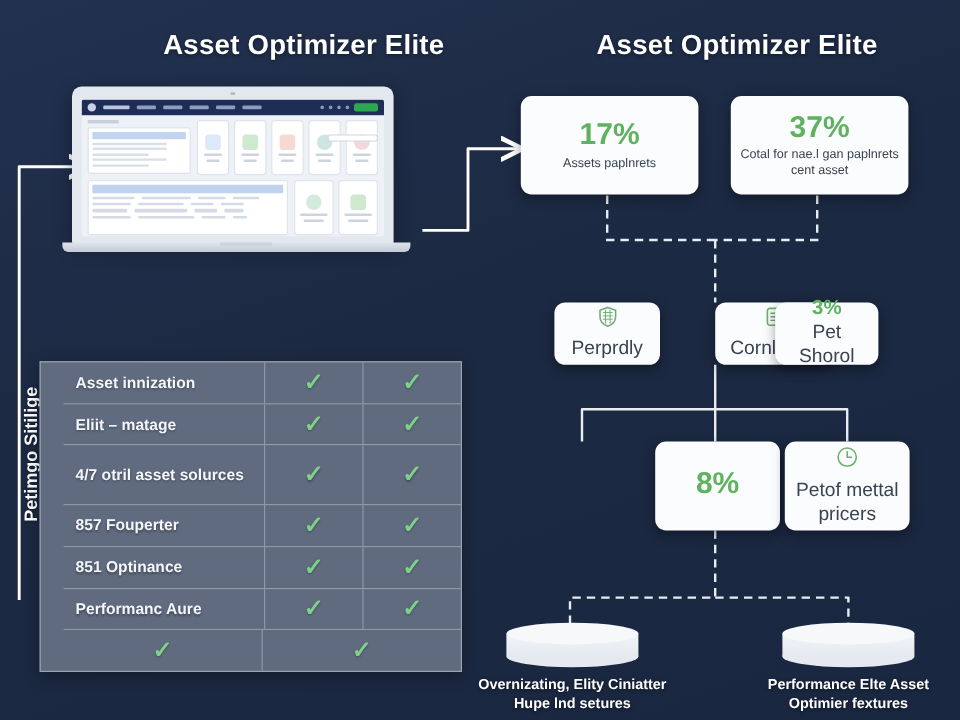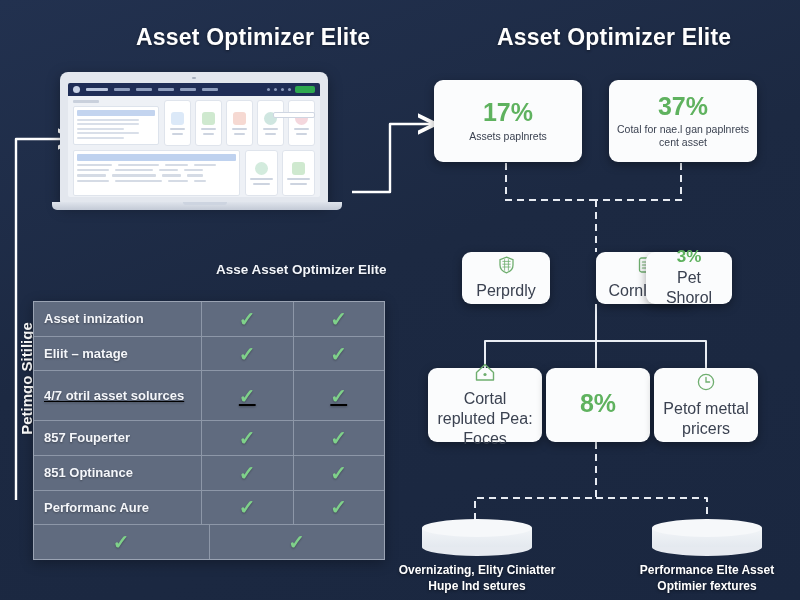--- a/index.html
+++ b/index.html
@@ -120,24 +120,25 @@
   
   .arrow-svg { position: absolute; left:0; top:0; width: 800px; height: 600px; pointer-events:none; }
 
   
   #cmp-table {
     position: absolute; left: 33px; top: 301px; width: 352px; height: 259px;
     background: #606b7f;
     border: 1px solid #9aa3b3;
     display: flex; flex-direction: column;
     box-shadow: 0 3px 12px rgba(0,0,0,.3);
+    padding-left: 19px;
   }
   .cmp-row { display: flex; flex: 1; border-bottom: 1px solid #8d97a8; }
   .cmp-row:last-child { border-bottom: none; }
-  .cmp-row.tall { flex: 1.45; text-decoration: underline; }
+  .cmp-row.tall { flex: 1.45; }
   .cmp-feature {
     flex: 0 0 168px;
     display: flex; align-items: center;
     padding: 0 10px;
     color: #f4f6fa;
     font-size: 13px;
     font-weight: bold;
     line-height: 1.2;
     border-right: 1px solid #8d97a8;
     text-shadow: 0 1px 2px rgba(0,0,0,.35);
@@ -355,21 +356,20 @@
           </div>
         </div>
 
       </div>
     </div>
     <div class="base"></div>
     <div class="notch"></div>
   </div>
 
   <div id="side-label">Petimgo Sitilige</div>
-  <div class="table-caption">Asse Asset Optimizer Elite</div>
 
   <div id="cmp-table">
     <div class="cmp-row">
       <div class="cmp-feature">Asset innization</div>
       <div class="cmp-check">
           <span class="check">✓</span>
         </div>
       <div class="cmp-check">
           <span class="check">✓</span>
         </div>
@@ -454,29 +454,20 @@
           <path d="M5.4 6h6.2M5.4 9h6.2M5.4 12h4" stroke="#6fae6f" stroke-width="1.2" stroke-linecap="round"></path>
         </svg>
     </span>
     <div class="cap xs">Cornlinate</div>
   </div>
   <div class="card" id="mid-3">
     <div class="pct sm">3%</div>
     <div class="cap xs">Pet Shorol</div>
   </div>
 
-  <div class="card" id="low-1">
-    <span class="card-icon">
-      <svg width="22" height="20" viewBox="0 0 22 20">
-          <path d="M11 2.5 L19.5 10.5 V18 H2.5 V10.5 Z" fill="none" stroke="#6fae6f" stroke-width="1.4" stroke-linejoin="round"></path>
-        <circle cx="11" cy="12.5" r="1.6" fill="#6fae6f"></circle>
-        </svg>
-    </span>
-    <div class="cap xs">Cortal repluted Pea: Foces</div>
-  </div>
   <div class="card" id="low-2">
     <div class="pct">8%</div>
   </div>
   <div class="card" id="low-3">
     <span class="card-icon">
       <svg width="20" height="20" viewBox="0 0 20 20">
           <circle cx="10" cy="10" r="7.6" fill="none" stroke="#6fae6f" stroke-width="1.3"></circle>
           <path d="M10 5.4V10 h3.6" stroke="#6fae6f" stroke-width="1.3" fill="none" stroke-linecap="round"></path>
         </svg>
     </span>

